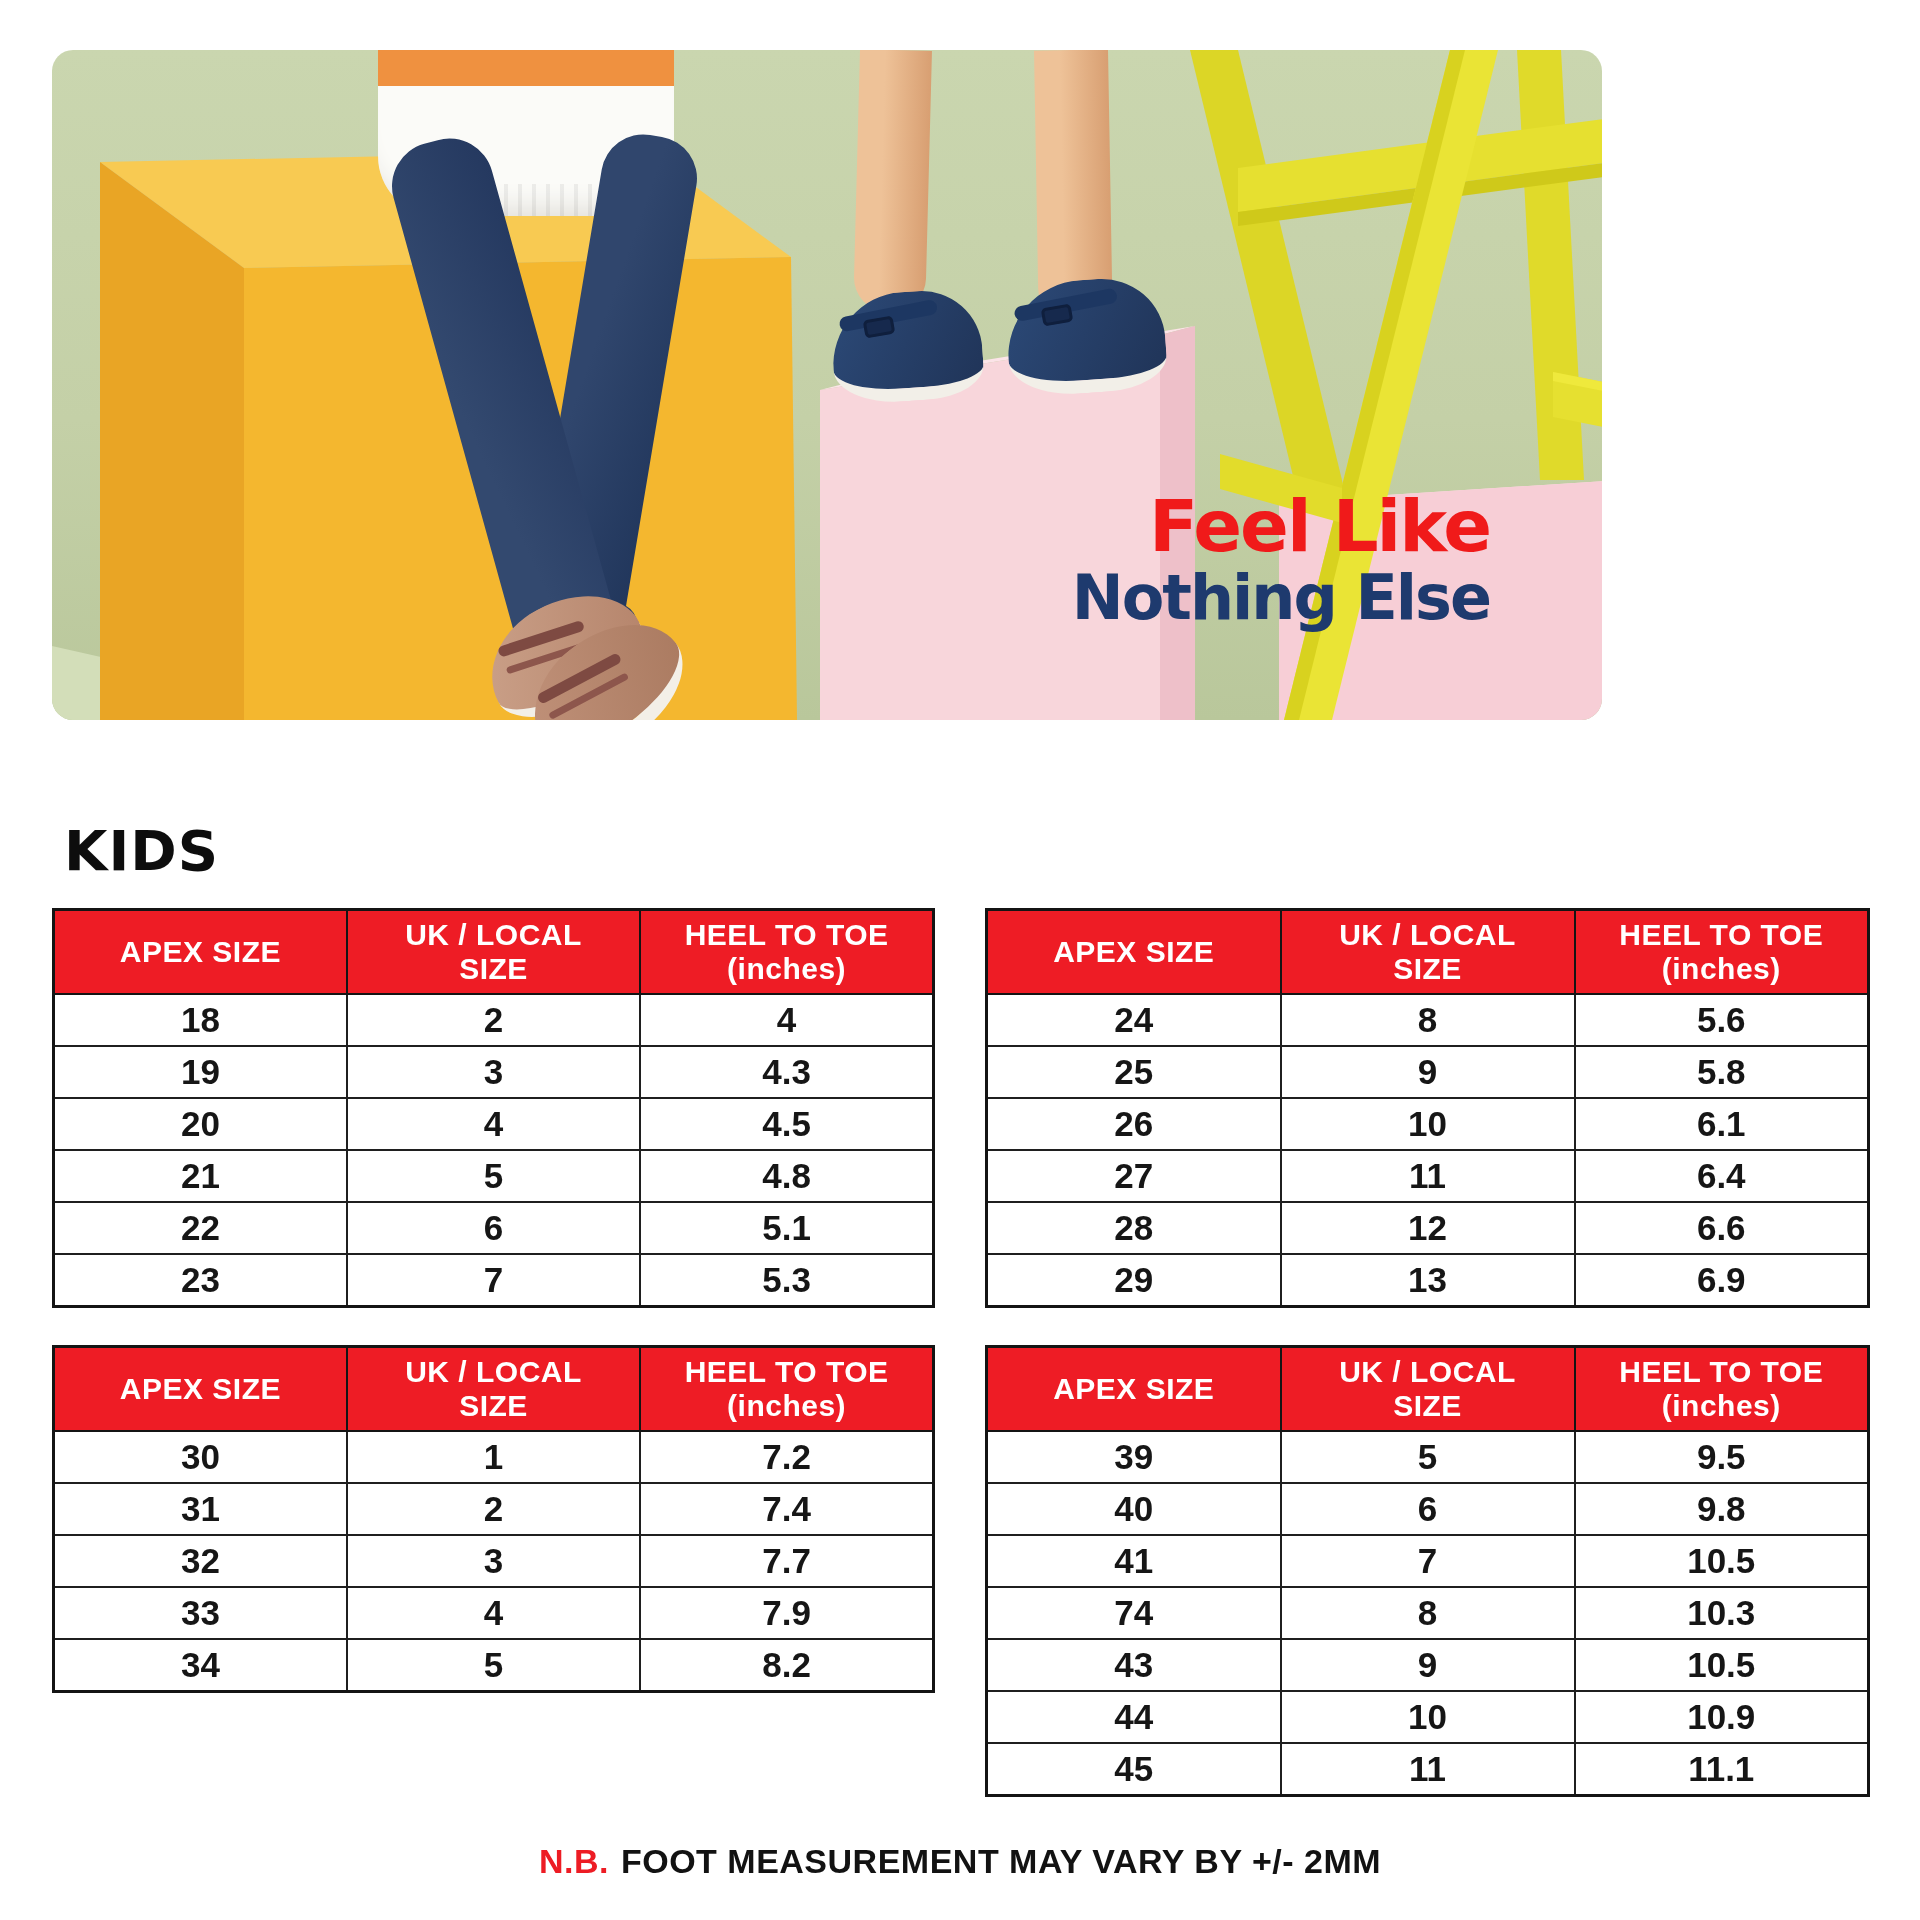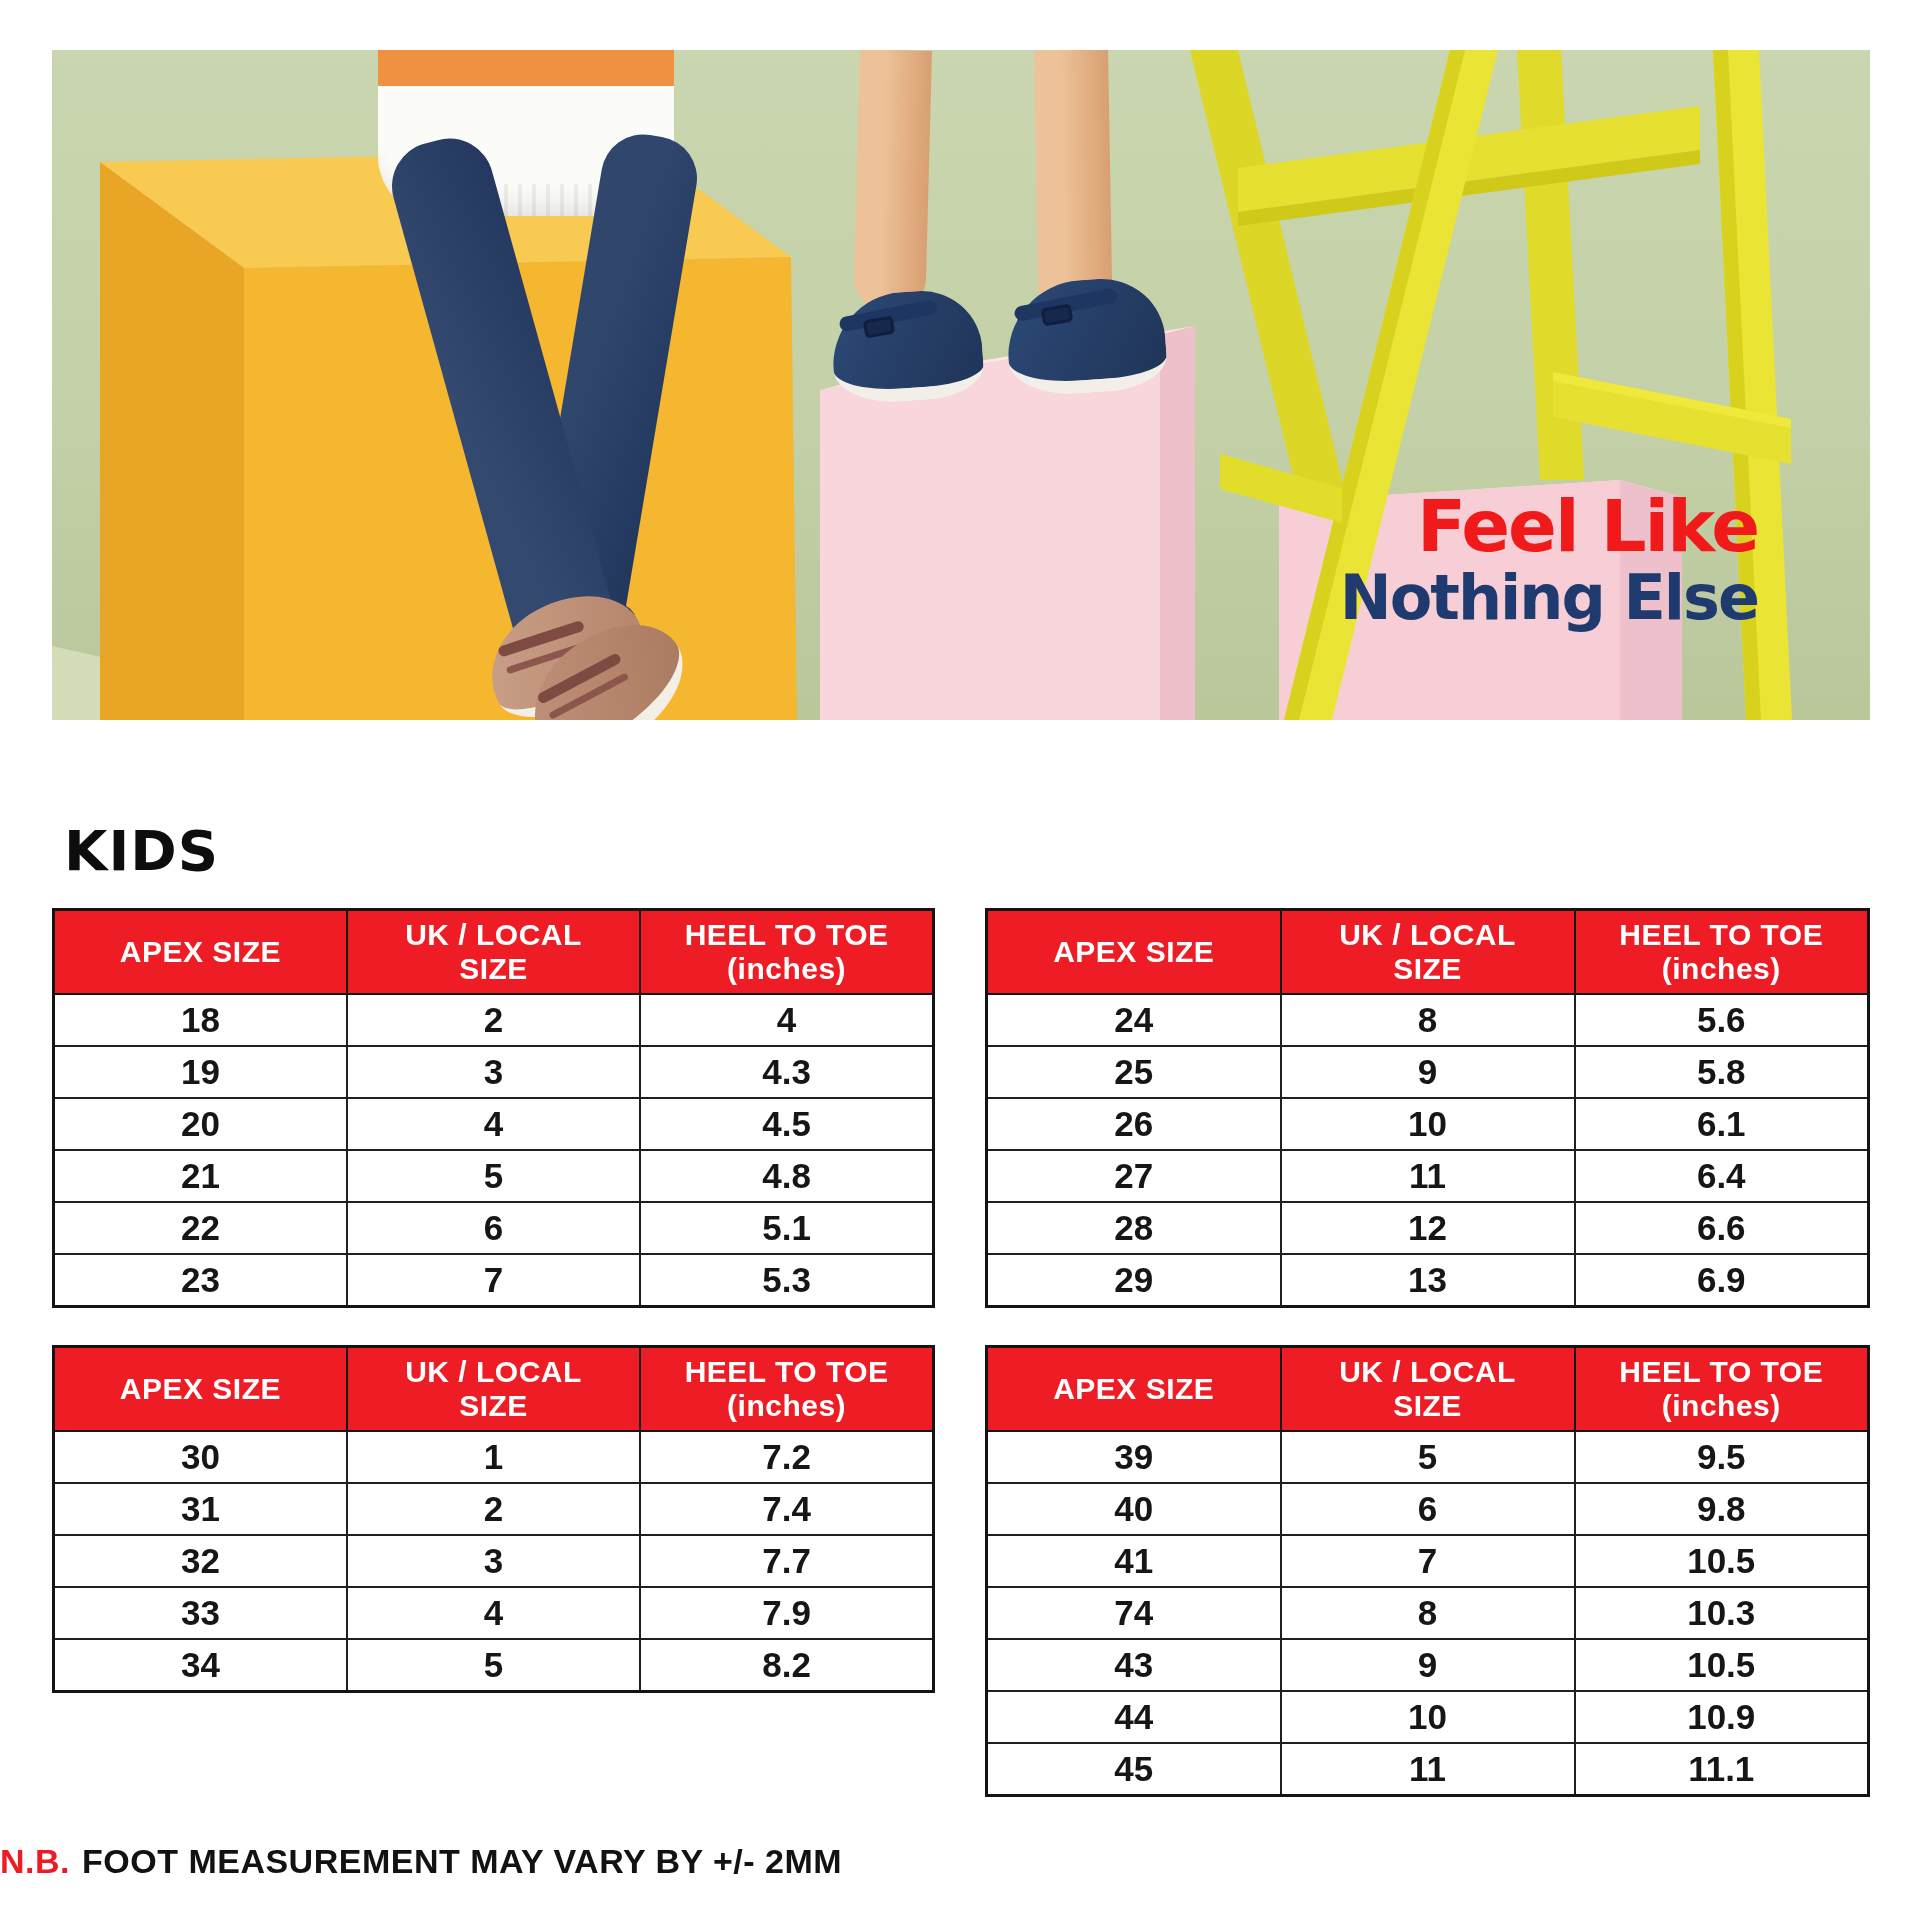--- a/index.html
+++ b/index.html
@@ -5,23 +5,24 @@
   html,body { margin:0; padding:0; }
   body {
     width:1920px; height:1920px; position:relative; overflow:hidden;
     background:#ffffff;
     font-family:"Liberation Sans", sans-serif;
   }
   .shape { position:absolute; inset:0; }
 
   
   .banner {
-    position:absolute; left:52px; top:50px; width:1818px; height:670px;
+    position:absolute; left:52px; top:50px; width:1550px; height:670px;
     overflow:hidden;
     background:linear-gradient(180deg,#cad6af 0%, #c4d0a7 55%, #b9c79b 100%);
+    border-radius:21px;
   }
   .floor-wedge   { clip-path:polygon(0 596px, 240px 650px, 330px 670px, 0 670px); background:#d3deb9; }
 
   
   .cube-top-face   { clip-path:polygon(48px 112px, 595px 101px, 739px 207px, 192px 218px); background:#f8ca52; }
   .cube-left-face  { clip-path:polygon(48px 112px, 192px 218px, 192px 670px, 48px 670px);  background:#e9a525; }
   .cube-front-face { clip-path:polygon(192px 218px, 739px 207px, 745px 670px, 192px 670px); background:#f4b72f; }
 
   
   .boy-sweater {
@@ -114,21 +115,21 @@
     text-align:center; vertical-align:middle; border:2px solid #141414; padding:0;
   }
   table.size-table th .h-line { display:block; }
   table.size-table td {
     height:50px; text-align:center; vertical-align:middle;
     font-size:35px; font-weight:bold; color:#161616;
     border:2px solid #1f1f1f; padding:0;
   }
 
   .nb-note { position:absolute; left:0; right:0; top:1842px; margin:0;
-    font-size:34px; font-weight:bold; letter-spacing:0.5px; color:#121212; }
+    text-align:center; font-size:34px; font-weight:bold; letter-spacing:0.5px; color:#121212; }
   .nb-prefix { color:var(--nb-red,#ed1c24); margin-right:12px; }
 </style>
 </head>
 <body>
 
 <div class="banner">
   <div class="shape floor-wedge"></div>
 
   <div class="shape cube-top-face"></div>
   <div class="shape cube-left-face"></div>

